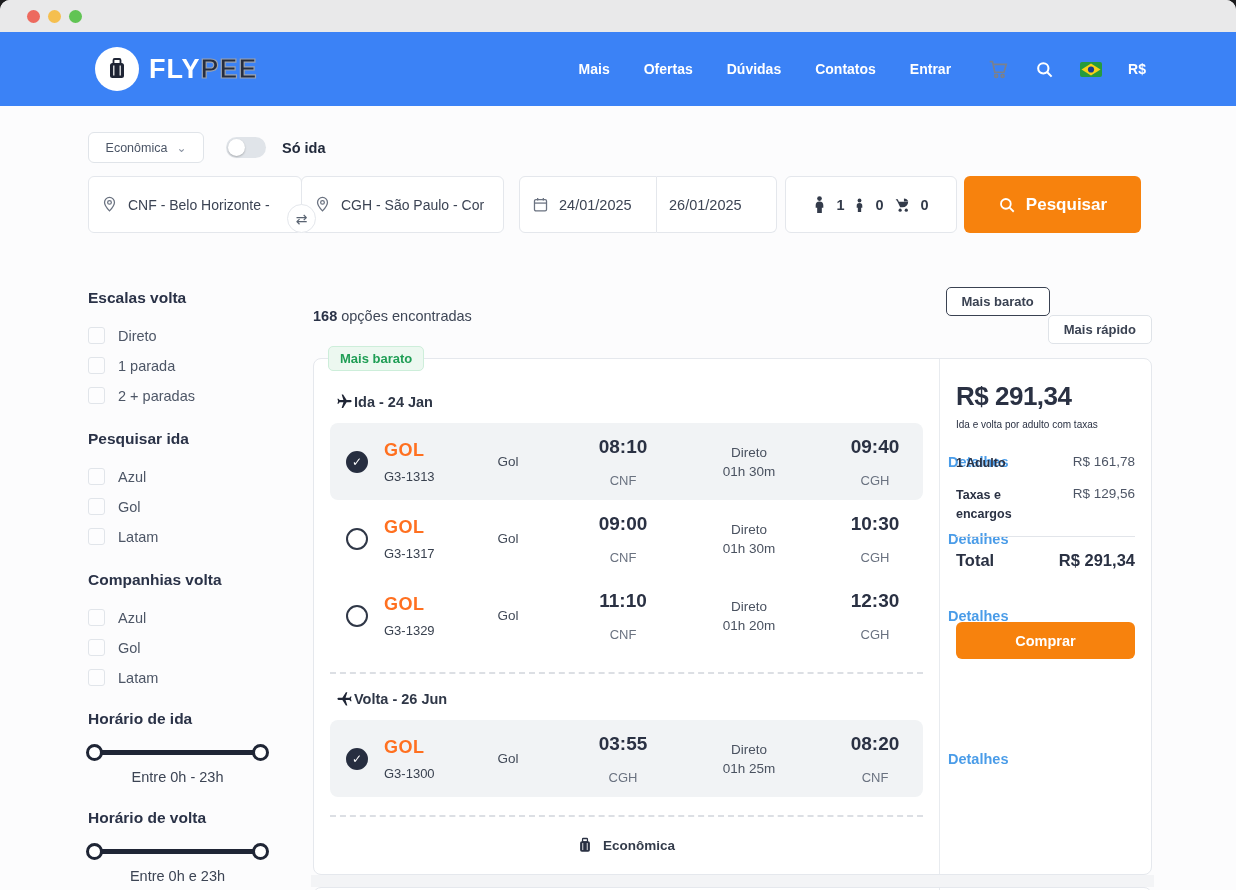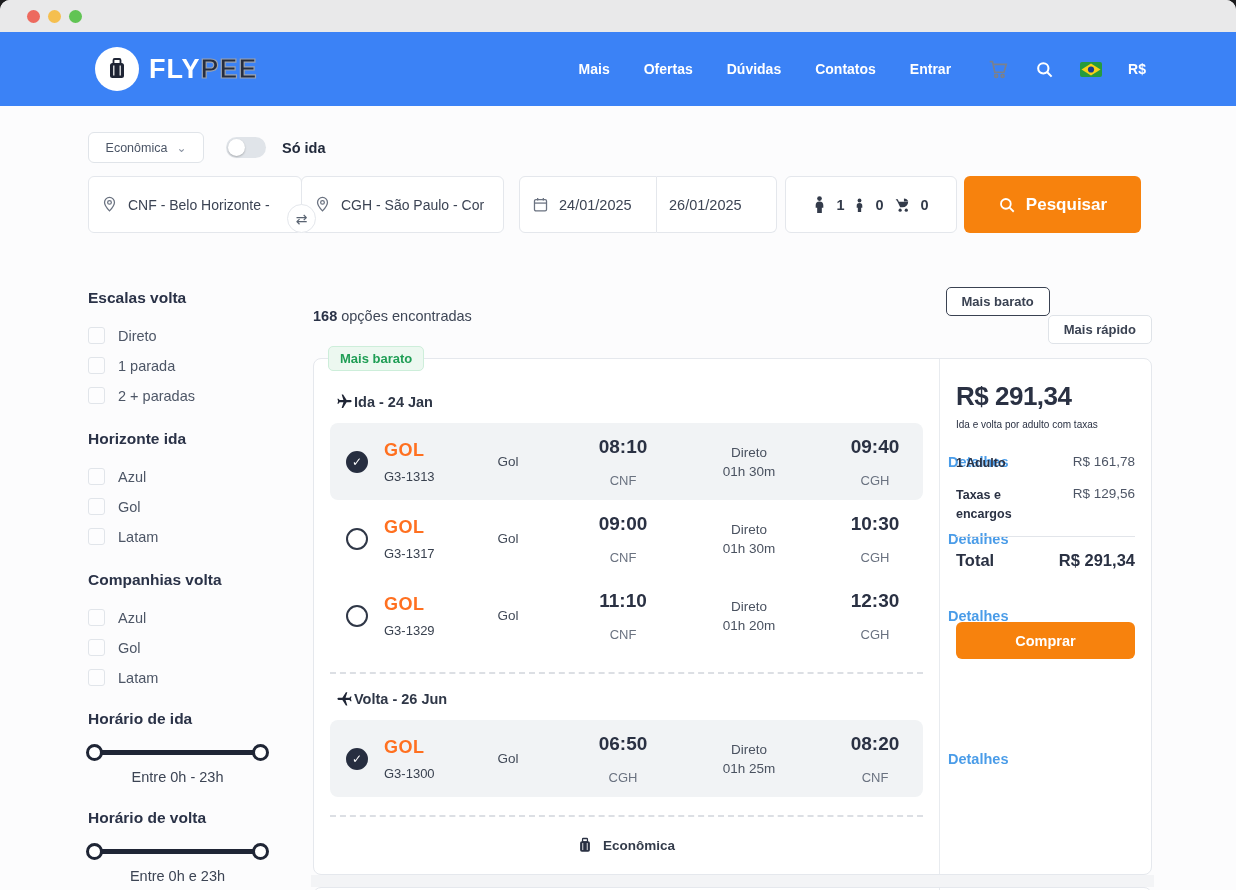--- a/index.html
+++ b/index.html
@@ -342,21 +342,21 @@
       </div>
       <div class="filter-opt">
         <div class="checkbox"></div>
         <span>1 parada</span>
       </div>
       <div class="filter-opt">
         <div class="checkbox"></div>
         <span>2 + paradas</span>
       </div>
 
-      <div class="filter-title">Horizonte ida</div>
+      <div class="filter-title">Pesquisar ida</div>
       <div class="filter-opt">
         <div class="checkbox"></div>
         <span>Azul</span>
       </div>
       <div class="filter-opt">
         <div class="checkbox"></div>
         <span>Gol</span>
       </div>
       <div class="filter-opt">
         <div class="checkbox"></div>
@@ -494,21 +494,21 @@
           <div class="flight-row selected">
             <div class="radio checked">
                 <span>✓</span>
               </div>
             <div class="airline-col">
               <span class="gol-logo">GOL</span>
               <span class="flight-code">G3-1300</span>
             </div>
             <span class="airline-name">Gol</span>
             <div class="time-col">
-              <div class="time">06:50</div>
+              <div class="time">03:55</div>
               <div class="apt">CGH</div>
             </div>
             <div class="mid-col">
               <div>Direto</div>
               <div>01h 25m</div>
             </div>
             <div class="time-col arr-col">
               <div class="time">08:20</div>
               <div class="apt">CNF</div>
             </div>

